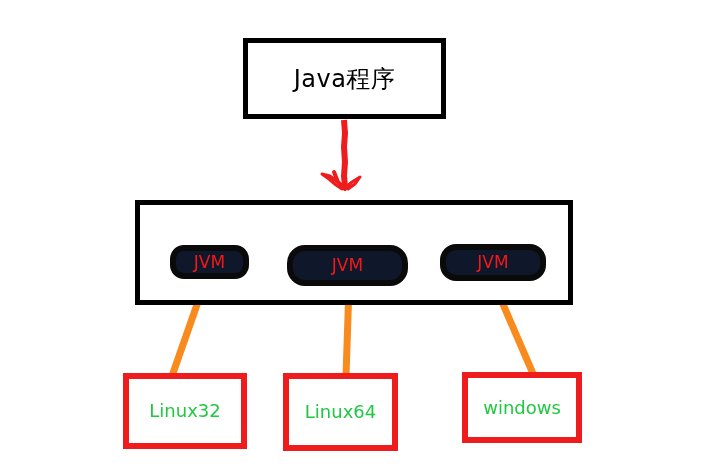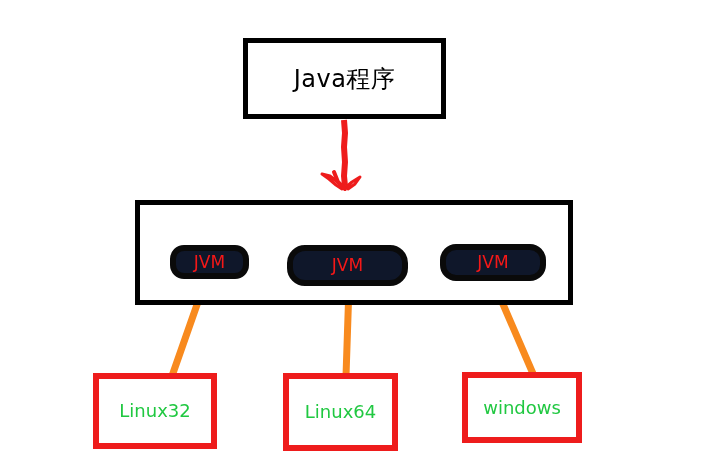--- a/index.html
+++ b/index.html
@@ -106,21 +106,21 @@
     display: flex;
     align-items: center;
     justify-content: center;
     z-index: 3;
   }
   .platform-box .platform-label {
     color: #20c841;
     font-size: 18px;
     line-height: 1;
   }
-  .plat-1 { left: 93px; top: 373px; width: 124px; height: 76px; }
+  .plat-1 { left: 123px; top: 373px; width: 124px; height: 76px; }
   .plat-2 { left: 283px; top: 373px; width: 115px; height: 78px; }
   .plat-3 { left: 462px; top: 372px; width: 120px; height: 71px; }
 </style>
 </head>
 <body>
 
 <div id="canvas">
 
   <svg id="edges" viewBox="0 0 717 475" xmlns="http://www.w3.org/2000/svg">
 

